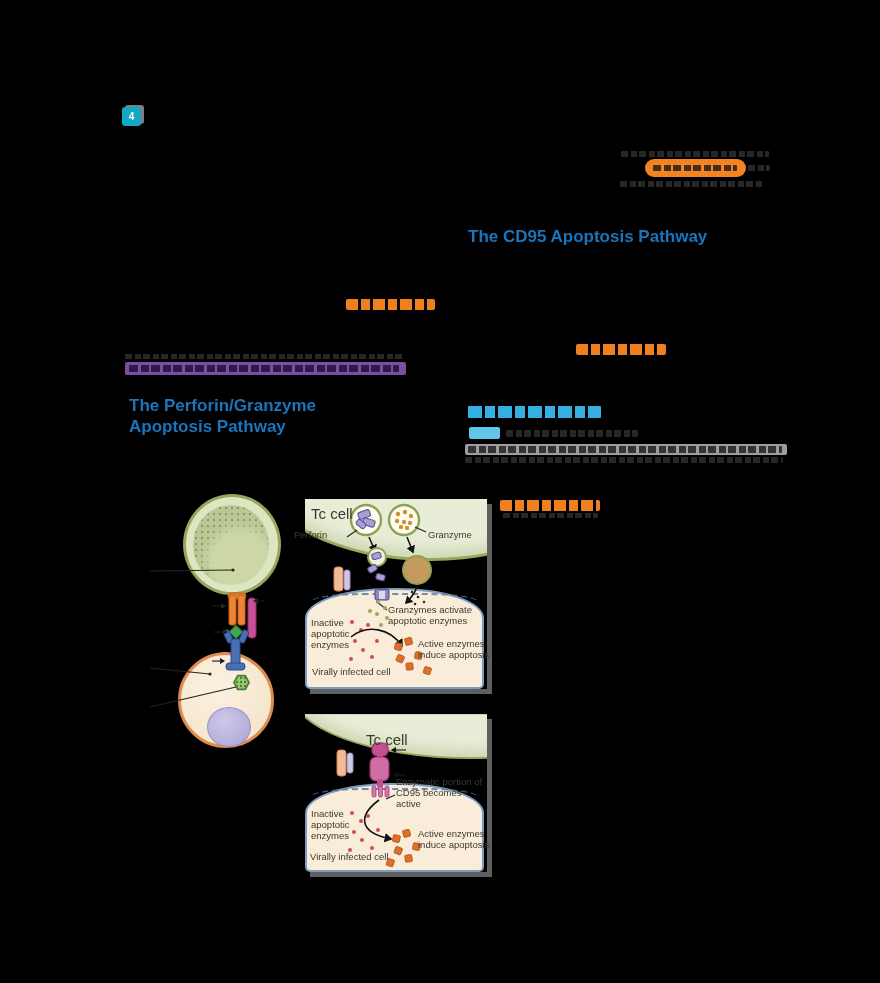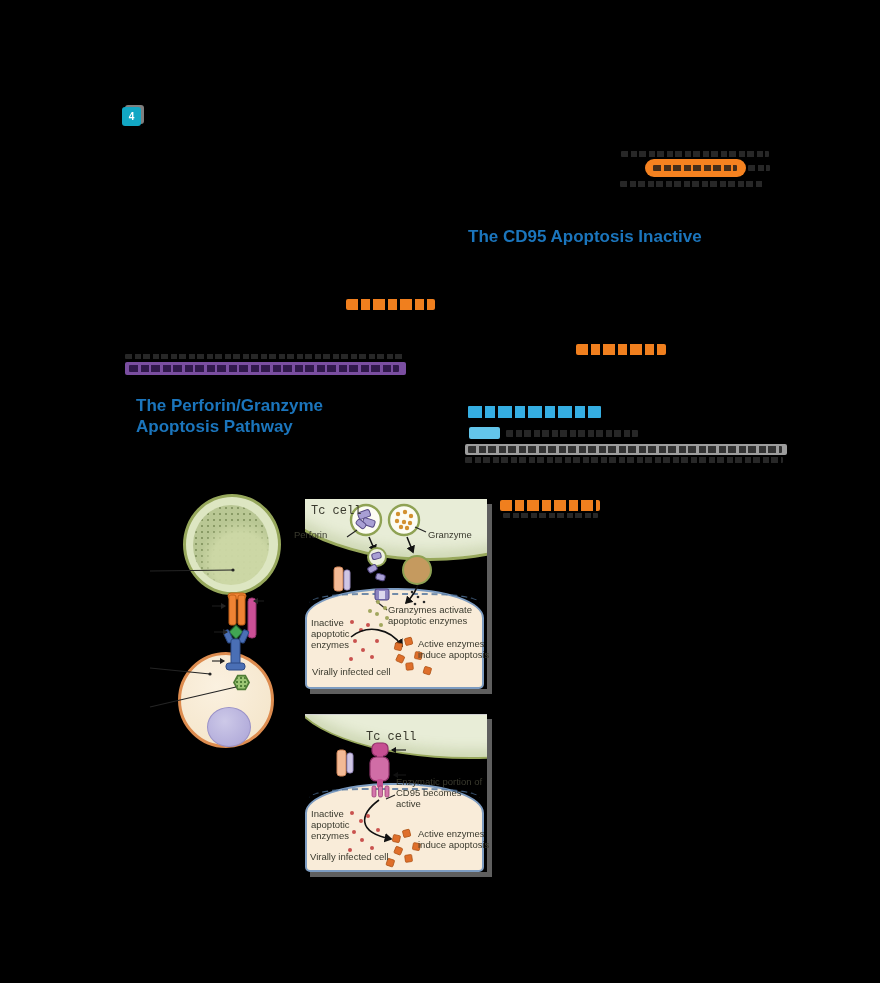--- a/index.html
+++ b/index.html
@@ -40,21 +40,21 @@
     box-shadow:inset 0 -8px 12px rgba(125,145,70,.22);}
 
   
   .infected{position:absolute;background:#f9ecd9;border:2.5px solid #7d9cc1;
     border-radius:48% 48% 5px 5px / 30px 30px 5px 5px;}
   .infected::before{content:"";position:absolute;left:1%;right:1%;top:3px;height:18px;
     border-top:2px dashed #51749c;border-radius:50% 50% 0 0/16px;opacity:.8;}
 
   
   .fl{position:absolute;font-size:9.5px;color:#3a3a2e;line-height:1.16;}
-  .fl-cell{font-size:12px;font-family:Liberation Mono, monospace;}
+  .fl-cell{font-size:15px;}
 
   
   .tc-left{position:absolute;left:183px;top:494px;width:98px;height:101px;border-radius:50%;
     background:#dde6c2;border:3px solid #96a75b;}
   .tc-left-inner{position:absolute;left:7px;top:8px;width:76px;height:80px;border-radius:50%;
     background-color:#b9c794;
     background-image:radial-gradient(circle at 62% 70%, rgba(205,216,166,.95) 0 38%, rgba(205,216,166,0) 56%),
       radial-gradient(rgba(90,110,55,.5) 1.2px, transparent 1.5px);
     background-size:100% 100%, 6px 6px;}
   .target-left{position:absolute;left:178px;top:652px;width:96px;height:96px;border-radius:50%;
@@ -77,32 +77,32 @@
 
   <div class="chapter-badge">4</div>
 
   <div class="ghost g-faint" style="left:621px;top:151px;width:148px;height:6px"></div>
   <div class="hl-orange" style="left:645px;top:159px;width:101px;height:18px">
     <div class="ghost g-dark" style="left:8px;top:6px;width:84px;height:6px"></div>
   </div>
   <div class="ghost g-faint" style="left:748px;top:165px;width:22px;height:6px"></div>
   <div class="ghost g-faint" style="left:620px;top:181px;width:143px;height:6px"></div>
 
-  <div class="h-blue" style="left:468px;top:226px;width:260px">The CD95 Apoptosis Inactive</div>
+  <div class="h-blue" style="left:468px;top:226px;width:260px">The CD95 Apoptosis Pathway</div>
 
   <div class="ghost g-orange" style="left:346px;top:299px;width:89px;height:11px"></div>
 
   <div class="ghost g-orange" style="left:576px;top:344px;width:90px;height:11px"></div>
 
   <div class="ghost g-faint" style="left:125px;top:354px;width:278px;height:5px"></div>
   <div class="hl-purple" style="left:125px;top:362px;width:281px;height:13px">
     <div class="ghost g-darkpurple" style="left:4px;top:3px;width:270px;height:7px"></div>
   </div>
 
-  <div class="h-blue" style="left:136px;top:395px;width:230px">
+  <div class="h-blue" style="left:129px;top:395px;width:230px">
     <span>The Perforin/Granzyme</span><br>
     <span>Apoptosis Pathway</span>
   </div>
 
   <div class="ghost g-blue" style="left:468px;top:406px;width:133px;height:12px"></div>
   <div class="badge-blue" style="left:469px;top:427px;width:31px;height:12px"></div>
   <div class="ghost g-faint" style="left:506px;top:430px;width:132px;height:7px"></div>
   <div class="hl-gray" style="left:465px;top:444px;width:322px;height:11px">
     <div class="ghost g-dark" style="left:3px;top:2px;width:314px;height:7px"></div>
   </div>

